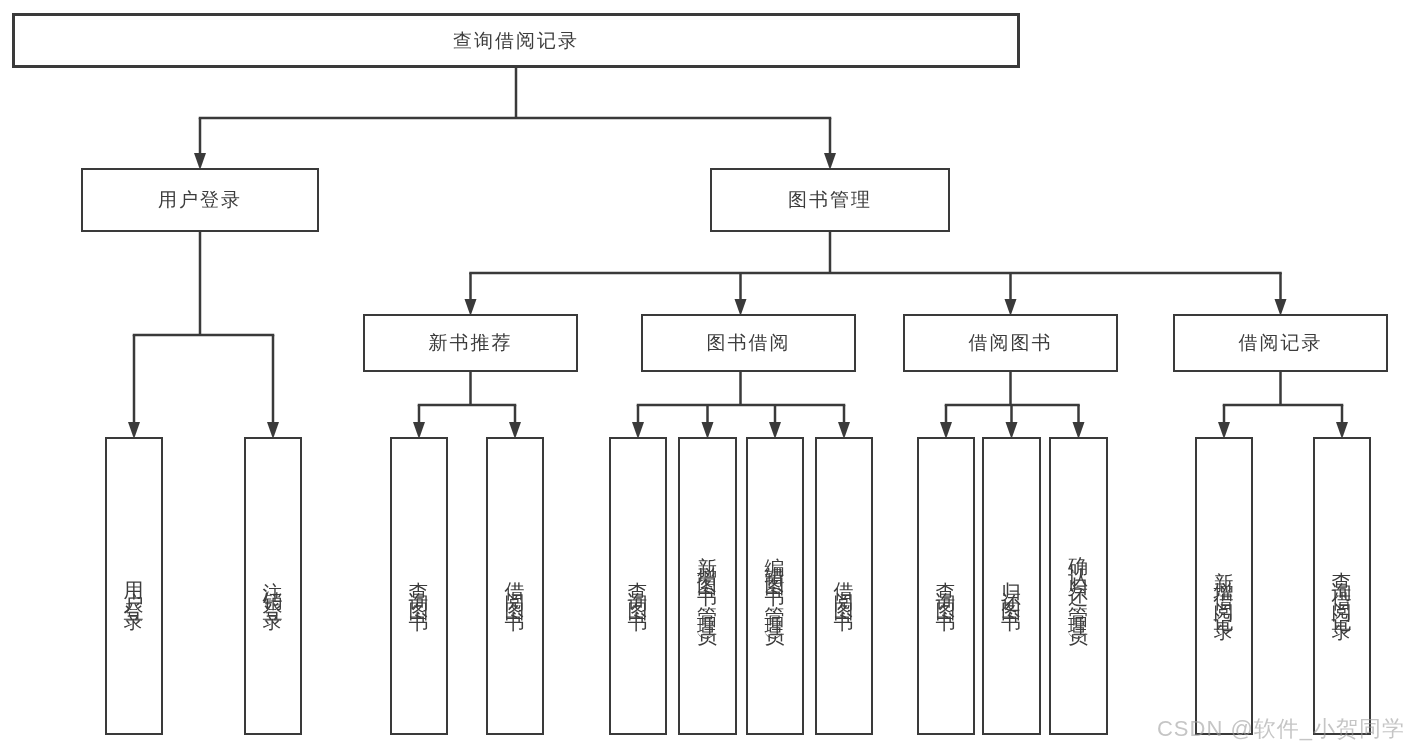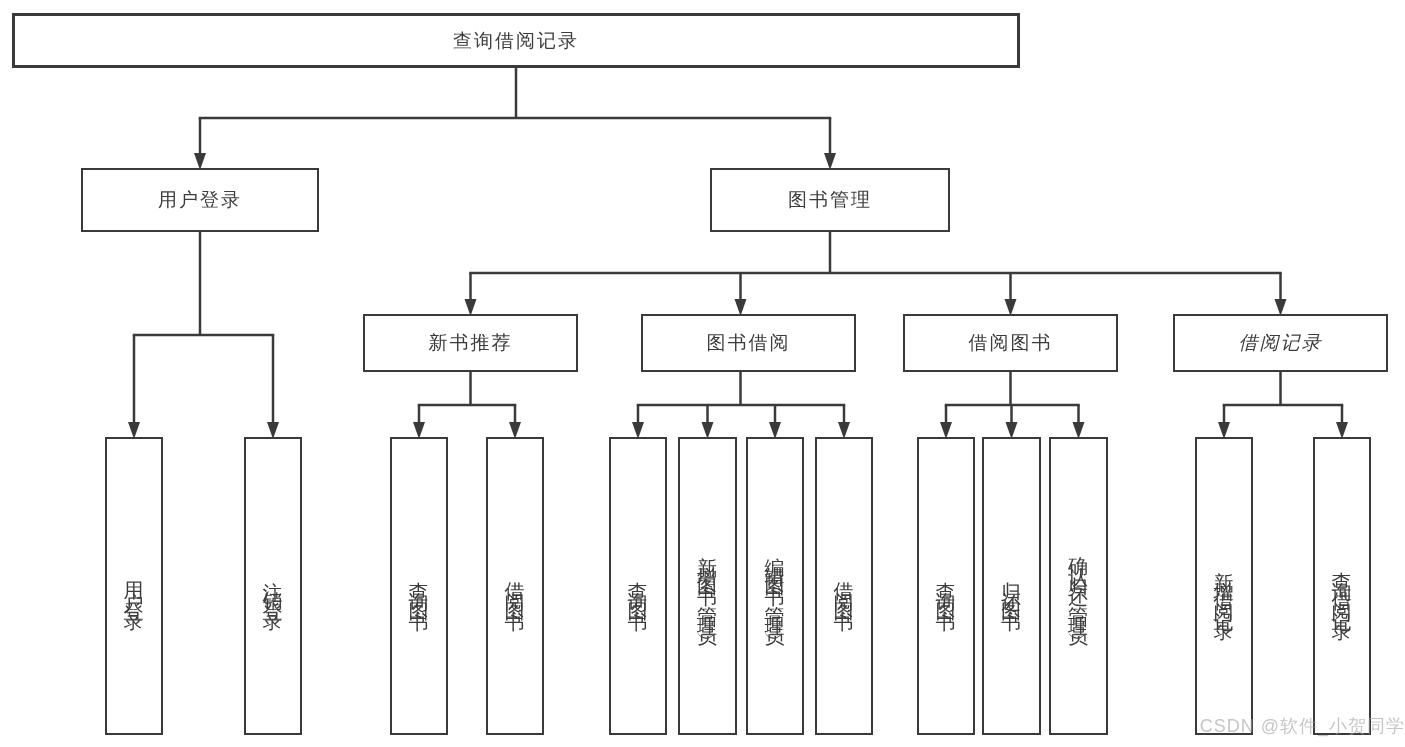--- a/index.html
+++ b/index.html
@@ -7,30 +7,30 @@
   body{font-family:"Liberation Sans", sans-serif;}
   #stage{position:relative;width:1405px;height:747px;background:#ffffff;overflow:hidden;}
   #connectors{position:absolute;left:0;top:0;width:1405px;height:747px;pointer-events:none;}
   .node{position:absolute;background:#ffffff;border:2px solid #3a3a3a;display:flex;
         align-items:center;justify-content:center;color:#3c3c3c;}
   .node.root{border-width:3px;}
   .node.h .lbl{font-size:19px;letter-spacing:2px;white-space:nowrap;}
   .node.v .lbl{writing-mode:vertical-rl;text-orientation:mixed;font-size:20px;
                letter-spacing:10px;line-height:1;white-space:nowrap;}
   .watermark{position:absolute;left:1152px;top:714px;width:253px;text-align:right;
-             font-size:18px;color:rgba(158,158,158,0.60);letter-spacing:1px;
+             font-size:22px;color:rgba(158,158,158,0.60);letter-spacing:1px;
              white-space:nowrap;z-index:5;}
   
   #n-system        {left:12px;  top:13px;  width:1008px;height:55px;}
   #n-user_login    {left:81px;  top:168px; width:238px; height:64px;}
   #n-book_mgmt     {left:710px; top:168px; width:240px; height:64px;}
   #n-new_book_rec  {left:363px; top:314px; width:215px; height:58px;}
   #n-book_borrow   {left:633px; top:314px; width:215px; height:58px;margin-left:8px;}
   #n-current_borrow{left:903px; top:314px; width:215px; height:58px;}
-  #n-borrow_record {left:1173px;top:314px; width:215px; height:58px;font-style:italic;}
+  #n-borrow_record {left:1173px;top:314px; width:215px; height:58px;}
   #n-ul_login  {left:105px; top:437px;width:58px;height:298px;}
   #n-ul_logout {left:244px; top:437px;width:58px;height:298px;}
   #n-nb_query  {left:390px; top:437px;width:58px;height:298px;}
   #n-nb_borrow {left:486px; top:437px;width:58px;height:298px;}
   #n-bb_query  {left:609px; top:437px;width:58px;height:298px;}
   #n-bb_add    {left:678px; top:437px;width:59px;height:298px;}
   #n-bb_edit   {left:746px; top:437px;width:58px;height:298px;}
   #n-bb_borrow {left:815px; top:437px;width:58px;height:298px;}
   #n-cb_query  {left:917px; top:437px;width:58px;height:298px;}
   #n-cb_return {left:982px; top:437px;width:59px;height:298px;}

